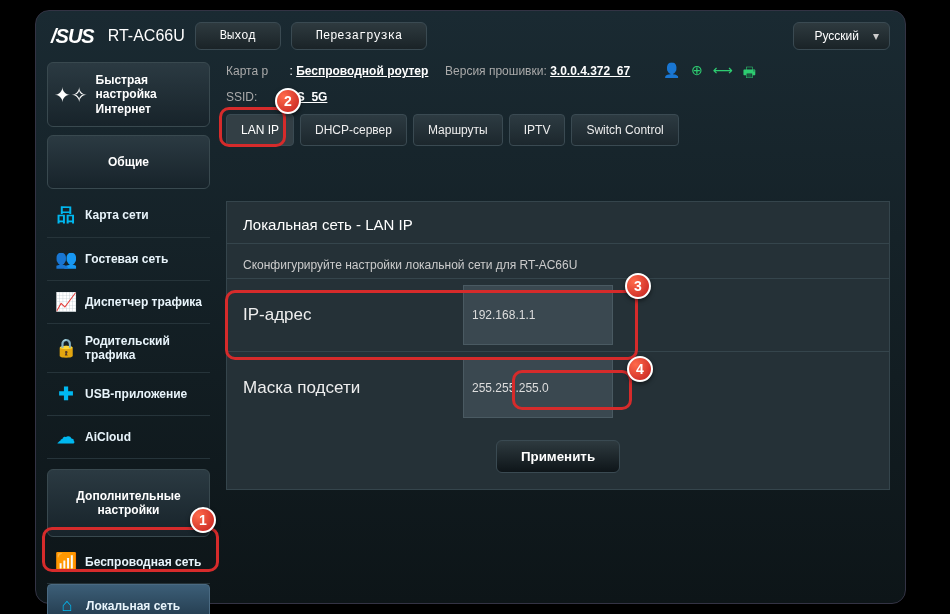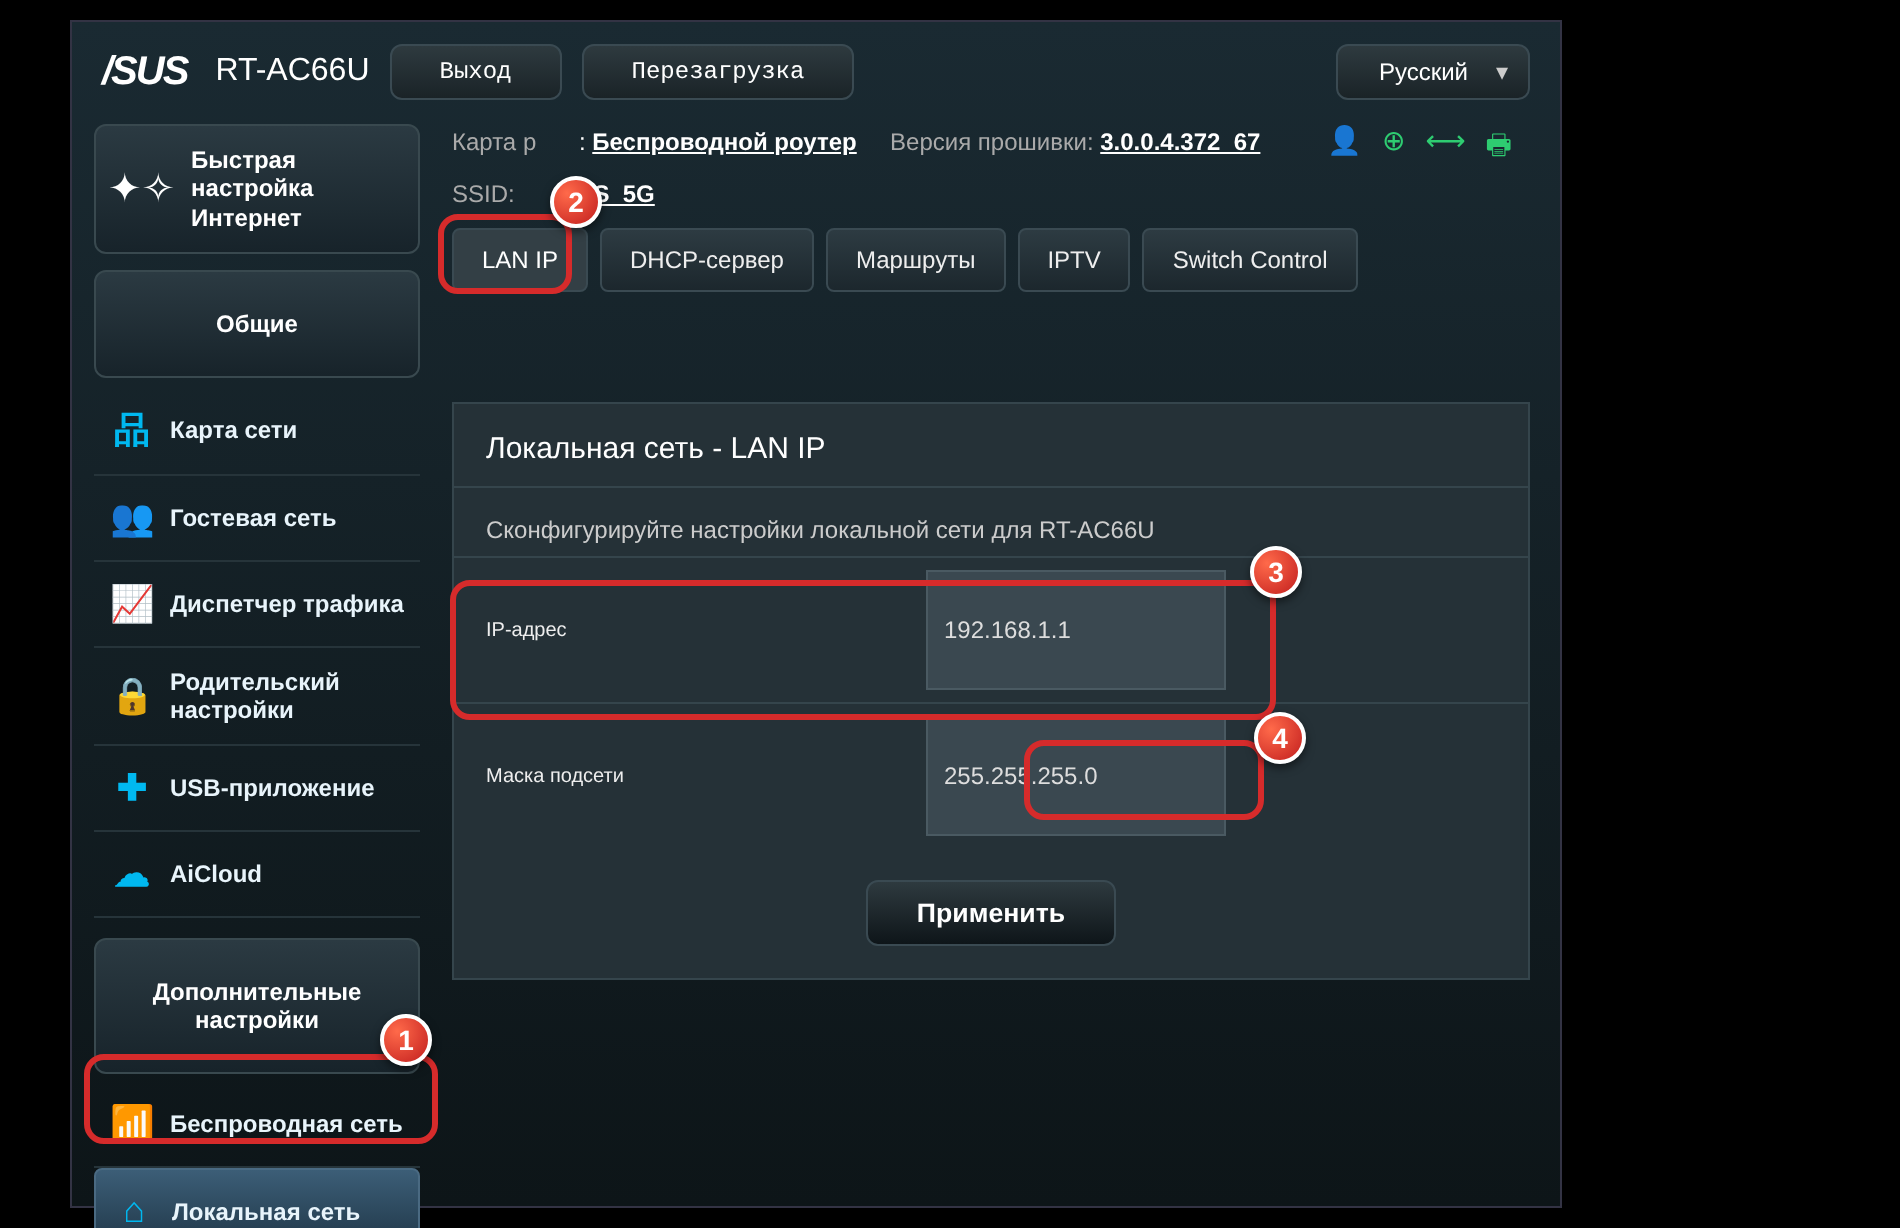--- a/index.html
+++ b/index.html
@@ -9,24 +9,24 @@
   width: 950px;
   height: 614px;
   overflow: hidden;
   font-size: 12px;
   color: #fff;
 }
 .frame {
   position: absolute;
   left: 35px;
   top: 10px;
-  width: 746px;
+  width: 871px;
   height: 594px;
   background: linear-gradient(#1a2a32, #0d1518);
-  border-radius: 0;
+  border-radius: 14px;
   border: 1px solid #334;
   padding: 5px;
 }
 .topbar {
   display: flex;
   align-items: center;
   height: 40px;
   padding: 0 10px;
   gap: 10px;
 }
@@ -153,21 +153,21 @@
   font-size: 12px;
   color: #ccc;
   padding: 14px 16px 6px;
 }
 .form-row {
   display: flex;
   align-items: center;
   padding: 6px 16px;
   border-top: 1px solid #35454c;
 }
-.form-label { width: 220px; font-size: 10px; color: #eee; }
+.form-label { width: 220px; font-size: 17px; color: #eee; }
 .form-input {
   background: #3a4850;
   border: 1px solid #4a5a62;
   color: #ddd;
   padding: 22px 8px;
   font-size: 12px;
   width: 150px;
 }
 .apply-row { text-align: center; padding: 16px; }
 .apply-btn {
@@ -231,21 +231,21 @@
       <div class="nav-item">
         <span class="icn">👥</span>
         <span>Гостевая сеть</span>
       </div>
       <div class="nav-item">
         <span class="icn">📈</span>
         <span>Диспетчер трафика</span>
       </div>
       <div class="nav-item">
         <span class="icn">🔒</span>
-        <span>Родительский настройки</span>
+        <span>Родительский трафика</span>
       </div>
       <div class="nav-item">
         <span class="icn">✚</span>
         <span>USB-приложение</span>
       </div>
       <div class="nav-item">
         <span class="icn">☁</span>
         <span>AiCloud</span>
       </div>
 

